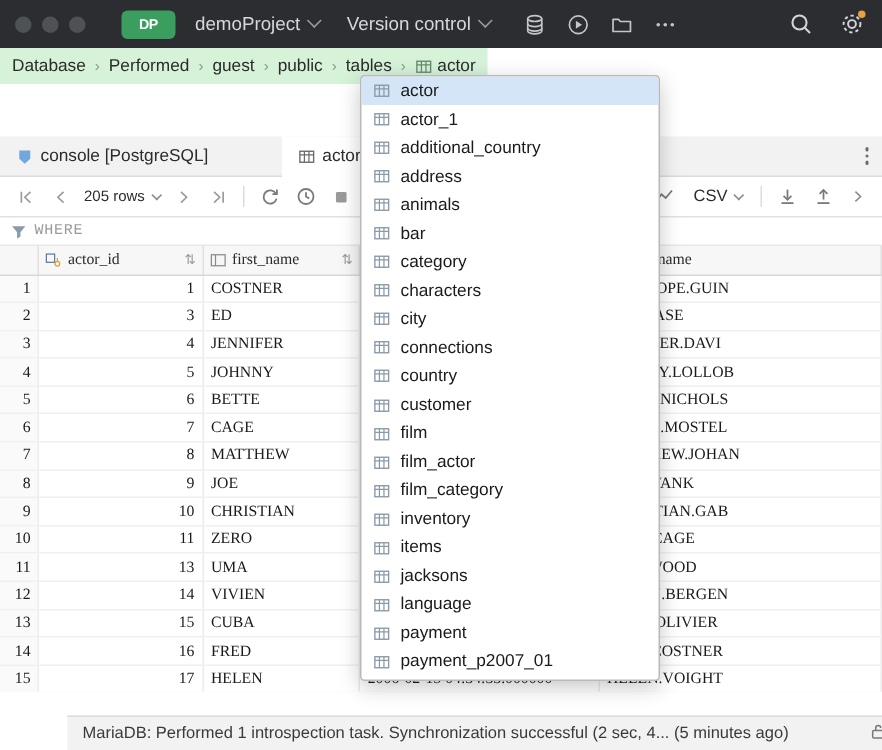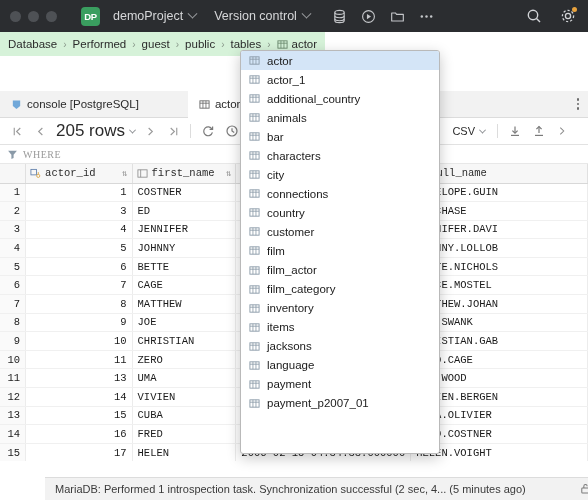--- a/index.html
+++ b/index.html
@@ -13,21 +13,21 @@
 
   
   .titlebar {
     height: 32px; background: #2b2d30;
     display: flex; align-items: center; padding: 0 10px;
     position: relative;
   }
   .traffic { display: flex; gap: 7px; align-items: center; margin-right: 16px; }
   .tl { width: 11px; height: 11px; border-radius: 50%; background: #4e5155; }
   .proj-badge {
-    width: 19px; height: 19px; border-radius: 4px; background: #3a9e5f;
+    width: 36px; height: 19px; border-radius: 4px; background: #3a9e5f;
     color: #fff; font-size: 9.5px; font-weight: bold;
     display: flex; align-items: center; justify-content: center;
     letter-spacing: -0.3px;
   }
   .proj-name { color: #d6d7d9; font-size: 12.5px; margin-left: 7px; }
   .chev {
     display: inline-block; width: 7px; height: 7px;
     border-right: 1.3px solid #9a9c9f; border-bottom: 1.3px solid #9a9c9f;
     transform: rotate(45deg) translate(-2px,-2px);
   }
@@ -66,35 +66,35 @@
   .tab.active { background: #ffffff; }
   .vdots { position: absolute; right: 9px; display: flex; flex-direction: column; gap: 2px; }
   .vdots i { width: 2.5px; height: 2.5px; background: #6b6b6b; border-radius: 50%; display: block; }
 
   
   .toolbar {
     height: 27px; background: #ffffff; border-bottom: 1px solid #e2e2e2;
     display: flex; align-items: center; padding: 0 6px; position: relative;
   }
   .tbtn { display: flex; align-items: center; justify-content: center; padding: 0 5px; height: 22px; }
-  .rows-label { font-size: 17px; color: #2b2b2b; display: flex; align-items: center; gap: 5px; padding: 0 4px; }
+  .rows-label { font-size: 10px; color: #2b2b2b; display: flex; align-items: center; gap: 5px; padding: 0 4px; }
   .tsep { width: 1px; height: 14px; background: #dcdcdc; margin: 0 5px; }
-  .tb-r { position: absolute; right: 15px; display: flex; align-items: center; }
+  .tb-r { position: absolute; right: 5px; display: flex; align-items: center; }
   .csv-lbl { font-size: 11px; color: #2b2b2b; display: flex; align-items: center; gap: 5px; padding: 0 7px; }
 
   
   .wherebar {
     height: 19px; background: #ffffff; border-bottom: 1px solid #e8e8e8;
     display: flex; align-items: center; padding: 0 7px; gap: 5px;
   }
-  .where-txt { font-size: 10px; color: #9a9a9a; font-family: Liberation Serif, serif; letter-spacing: 0.5px; }
+  .where-txt { font-size: 10px; color: #9a9a9a; font-family: Liberation Mono, monospace; letter-spacing: 0.5px; }
 
   
   .gridwrap { position: relative; height: 297px; overflow: hidden; background: #fff; }
-  table.grid { border-collapse: collapse; table-layout: fixed; font-family: Liberation Mono, monospace; }
+  table.grid { border-collapse: collapse; table-layout: fixed; font-family: Liberation Serif, serif; }
   table.grid th {
     background: #f7f7f7; border-right: 1px solid #e0e0e0; border-bottom: 1px solid #d8d8d8;
     font-size: 10.5px; font-weight: normal; color: #2b2b2b; height: 19px;
     padding: 0 4px; text-align: left; white-space: nowrap;
   }
   .thin { display: flex; align-items: center; gap: 4px; justify-content: space-between; }
   .thleft { display: flex; align-items: center; gap: 4px; }
   table.grid td {
     border-right: 1px solid #ececec; border-bottom: 1px solid #f0f0f0;
     font-size: 10.5px; color: #1a1a1a; height: 18.6px; padding: 0 5px;
@@ -531,30 +531,48 @@
           </svg>
           <span>additional_country</span>
         </div>
         <div class="popitem">
           <svg width="11" height="11" viewBox="0 0 12 12">
             <rect x="1" y="2" width="10" height="8" fill="none" stroke="#8a9aa8" stroke-width="1"></rect>
             <line x1="1" y1="4.6" x2="11" y2="4.6" stroke="#8a9aa8" stroke-width="0.9"></line>
             <line x1="4.3" y1="2" x2="4.3" y2="10" stroke="#8a9aa8" stroke-width="0.9"></line>
             <line x1="7.6" y1="2" x2="7.6" y2="10" stroke="#8a9aa8" stroke-width="0.9"></line>
           </svg>
+          <span>address</span>
+        </div>
+        <div class="popitem">
+          <svg width="11" height="11" viewBox="0 0 12 12">
+            <rect x="1" y="2" width="10" height="8" fill="none" stroke="#8a9aa8" stroke-width="1"></rect>
+            <line x1="1" y1="4.6" x2="11" y2="4.6" stroke="#8a9aa8" stroke-width="0.9"></line>
+            <line x1="4.3" y1="2" x2="4.3" y2="10" stroke="#8a9aa8" stroke-width="0.9"></line>
+            <line x1="7.6" y1="2" x2="7.6" y2="10" stroke="#8a9aa8" stroke-width="0.9"></line>
+          </svg>
           <span>animals</span>
         </div>
         <div class="popitem">
           <svg width="11" height="11" viewBox="0 0 12 12">
             <rect x="1" y="2" width="10" height="8" fill="none" stroke="#8a9aa8" stroke-width="1"></rect>
             <line x1="1" y1="4.6" x2="11" y2="4.6" stroke="#8a9aa8" stroke-width="0.9"></line>
             <line x1="4.3" y1="2" x2="4.3" y2="10" stroke="#8a9aa8" stroke-width="0.9"></line>
             <line x1="7.6" y1="2" x2="7.6" y2="10" stroke="#8a9aa8" stroke-width="0.9"></line>
           </svg>
           <span>bar</span>
+        </div>
+        <div class="popitem">
+          <svg width="11" height="11" viewBox="0 0 12 12">
+            <rect x="1" y="2" width="10" height="8" fill="none" stroke="#8a9aa8" stroke-width="1"></rect>
+            <line x1="1" y1="4.6" x2="11" y2="4.6" stroke="#8a9aa8" stroke-width="0.9"></line>
+            <line x1="4.3" y1="2" x2="4.3" y2="10" stroke="#8a9aa8" stroke-width="0.9"></line>
+            <line x1="7.6" y1="2" x2="7.6" y2="10" stroke="#8a9aa8" stroke-width="0.9"></line>
+          </svg>
+          <span>category</span>
         </div>
         <div class="popitem">
           <svg width="11" height="11" viewBox="0 0 12 12">
             <rect x="1" y="2" width="10" height="8" fill="none" stroke="#8a9aa8" stroke-width="1"></rect>
             <line x1="1" y1="4.6" x2="11" y2="4.6" stroke="#8a9aa8" stroke-width="0.9"></line>
             <line x1="4.3" y1="2" x2="4.3" y2="10" stroke="#8a9aa8" stroke-width="0.9"></line>
             <line x1="7.6" y1="2" x2="7.6" y2="10" stroke="#8a9aa8" stroke-width="0.9"></line>
           </svg>
           <span>characters</span>
         </div>

